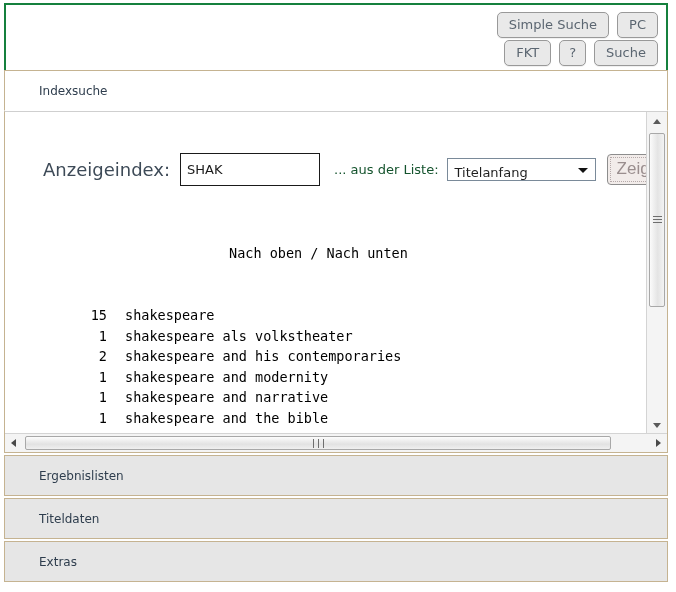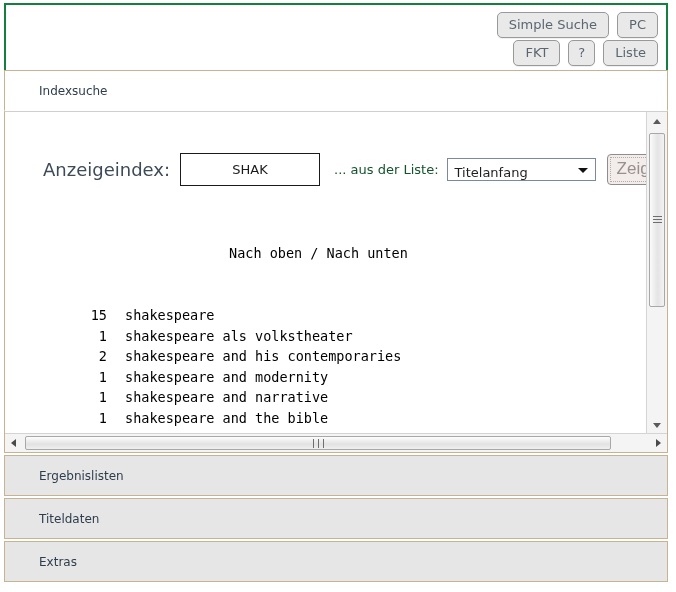--- a/index.html
+++ b/index.html
@@ -116,21 +116,20 @@
     box-sizing: border-box;
     width: 140px;
     height: 33px;
     border: 1px solid #1a1a1a;
     background: #ffffff;
     font-family: "DejaVu Sans", "Liberation Sans", sans-serif;
     font-size: 13px;
     color: #1a1a1a;
     padding: 0 6px;
     outline: none;
-    text-align: center;
   }
   .liste-label {
     font-size: 13px;
     color: #14532d;
     margin-left: 14px;
     margin-right: 8px;
     white-space: nowrap;
   }
   .select-box {
     box-sizing: border-box;
@@ -322,21 +321,21 @@
 <body>
 
 <div class="toolbar-panel">
   <div class="toolbar-row row1">
     <button class="btn">Simple Suche</button>
     <button class="btn">PC</button>
   </div>
   <div class="toolbar-row row2">
     <button class="btn">FKT</button>
     <button class="btn small">?</button>
-    <button class="btn">Liste</button>
+    <button class="btn">Suche</button>
   </div>
 </div>
 
 <div class="accordion">
 
   <div class="acc-header active">
     <span>Indexsuche</span>
   </div>
 
   <div class="acc-content">

